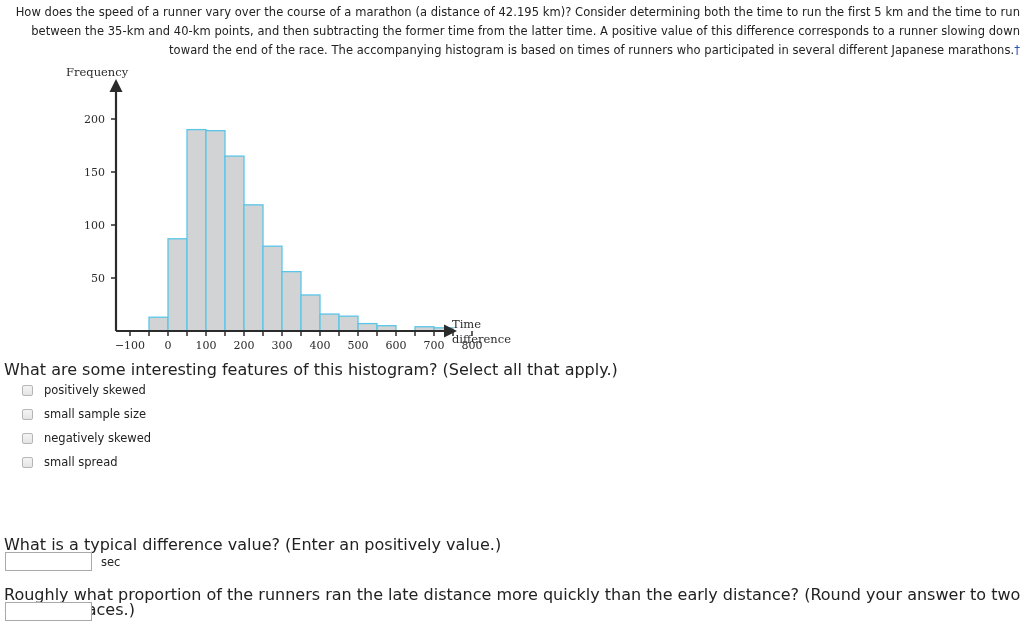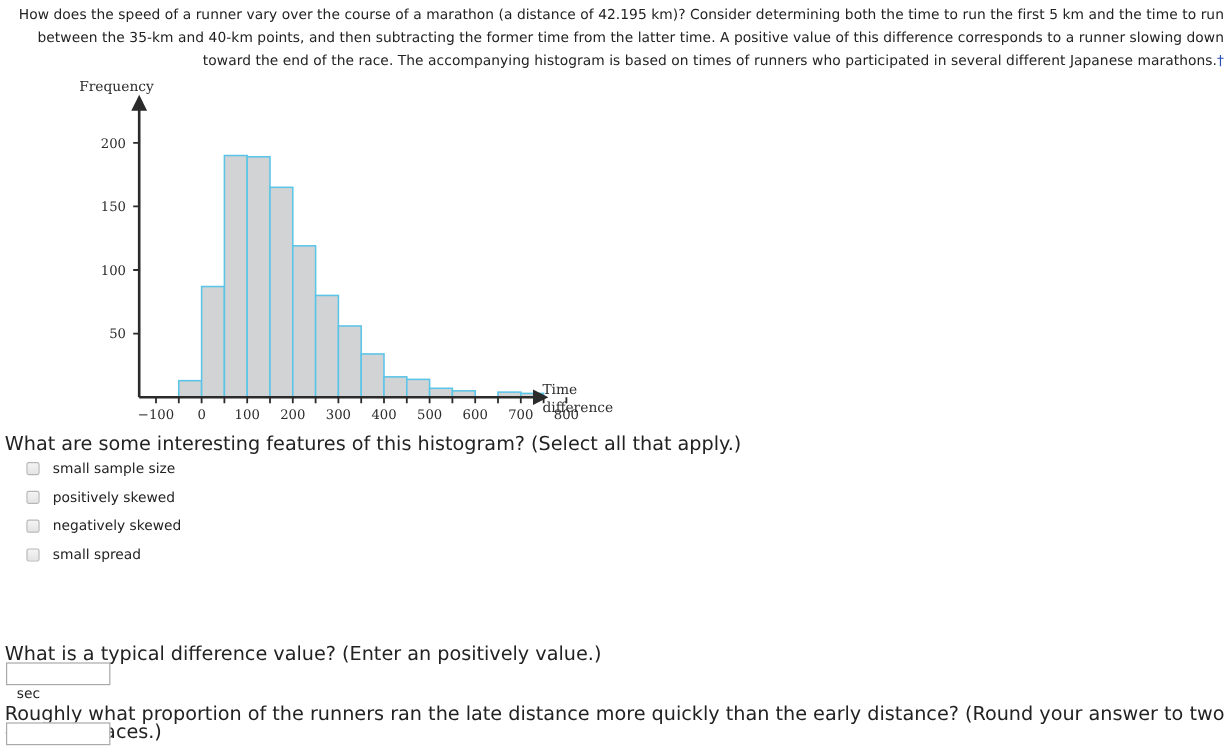--- a/index.html
+++ b/index.html
@@ -80,22 +80,21 @@
   .opt-label {
     font-size: 11.5px;
     color: #222222;
     margin-left: 11px;
     white-space: nowrap;
   }
 
   .ans-row {
     position: absolute;
     display: flex;
-    align-items: flex-start;
-    flex-direction: column;
+    align-items: center;
   }
   #ans1 { left: 5px; top: 552px; }
   #ans2 { left: 5px; top: 602px; }
 
   .txtbox {
     width: 87px;
     height: 19px;
     border: 1px solid #a9a9a9;
     background: #ffffff;
     box-sizing: border-box;
@@ -202,25 +201,25 @@
         <text class="axis-num" x="105" y="65" text-anchor="end">200</text>
       </g>
   </svg>
 </div>
 
 <div class="q-text" id="q1">What are some interesting features of this histogram? (Select all that apply.)</div>
 
 <div class="opt-list" id="options">
     <div class="opt-row">
       <span class="cbox"></span>
+      <span class="opt-label">positively skewed</span>
+    </div>
+    <div class="opt-row">
+      <span class="cbox"></span>
       <span class="opt-label">small sample size</span>
-    </div>
-    <div class="opt-row">
-      <span class="cbox"></span>
-      <span class="opt-label">positively skewed</span>
     </div>
     <div class="opt-row">
       <span class="cbox"></span>
       <span class="opt-label">negatively skewed</span>
     </div>
     <div class="opt-row">
       <span class="cbox"></span>
       <span class="opt-label">small spread</span>
     </div>
   </div>

